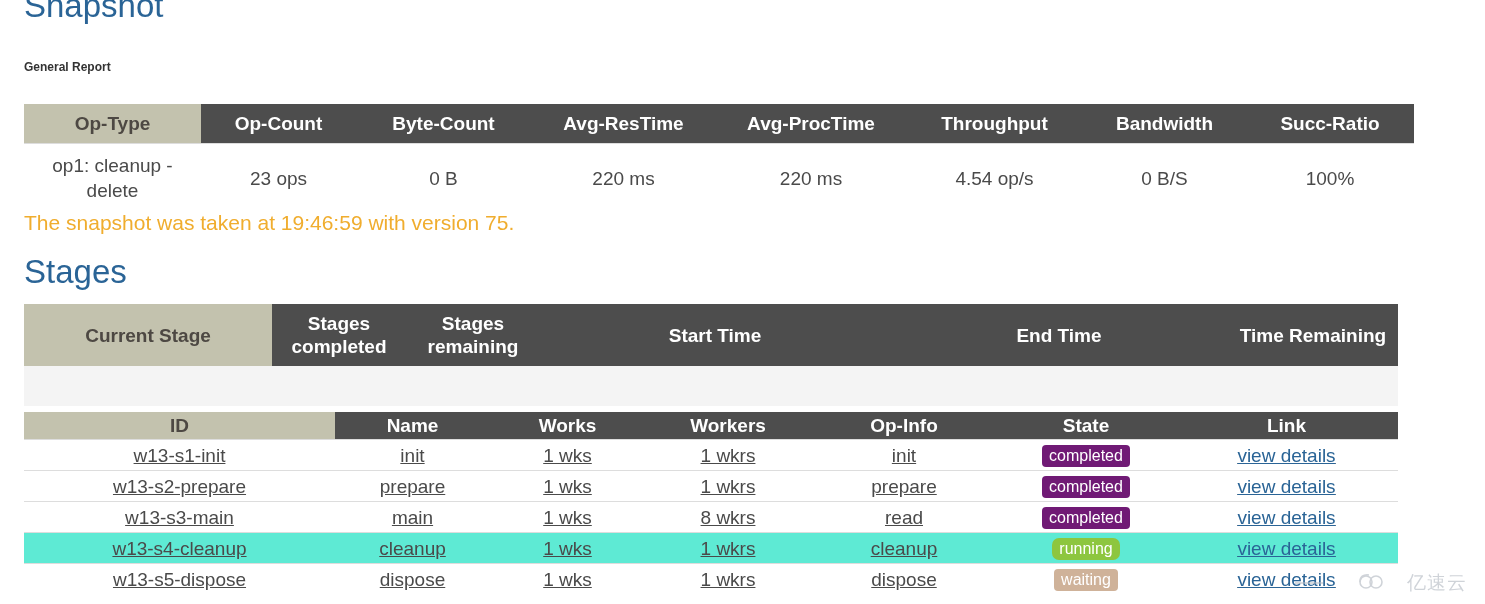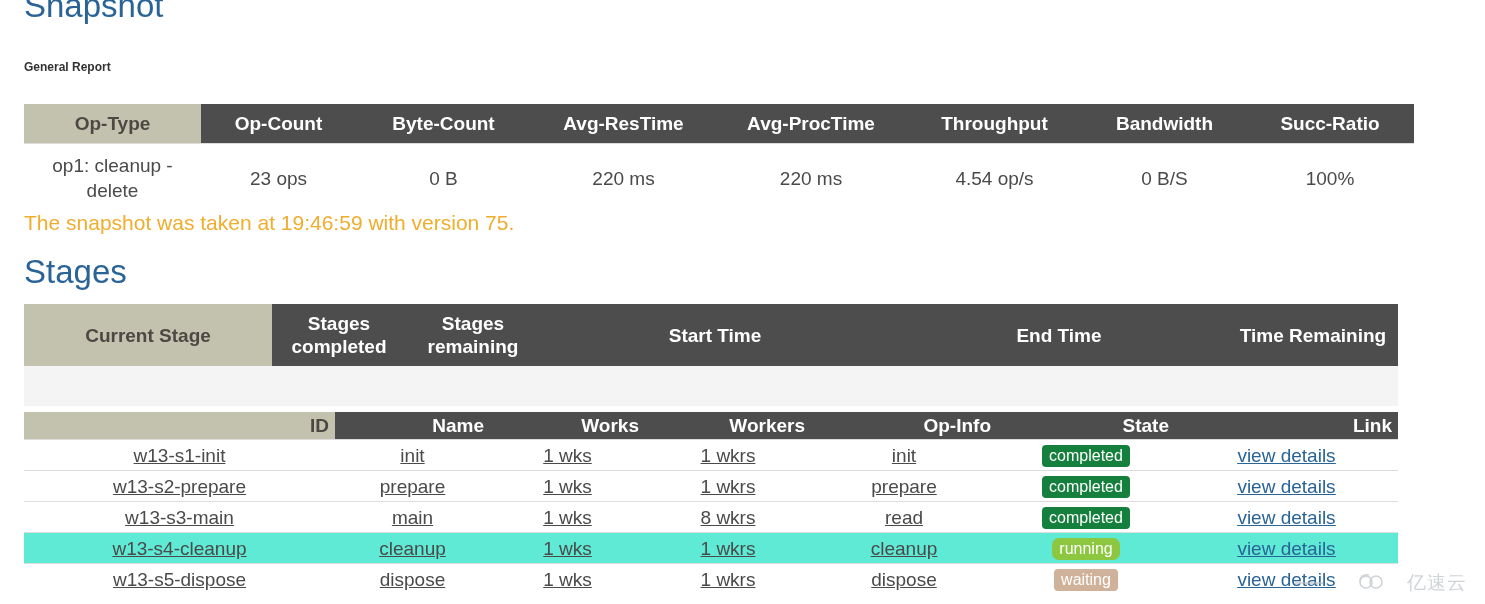--- a/index.html
+++ b/index.html
@@ -103,35 +103,35 @@
   #report-table td { height: 58px; }
   #report-table td.optype { line-height: 25px; }
 
   
   #stages-table { left: 24px; top: 304px; width: 1374px; }
   #stages-table th { height: 56px; }
   #stages-table td { height: 40px; background: #f4f4f4; border-top: 0; }
 
   
   #detail-table { left: 24px; top: 412px; width: 1374px; }
-  #detail-table th { height: 27px; padding-top: 2px; padding-bottom: 2px; text-align: right; }
+  #detail-table th { height: 27px; padding-top: 2px; padding-bottom: 2px; }
   #detail-table td { height: 29px; padding-top: 3px; padding-bottom: 3px; text-decoration: underline; }
 
   
   .badge {
     display: inline-block;
     padding: 1px 7px 2px 7px;
     border-radius: 4px;
     font-size: 16px;
     line-height: 19px;
     color: #ffffff;
     font-weight: 400;
     white-space: nowrap;
   }
-  .badge.completed { background: #15803d; }
+  .badge.completed { background: #701a75; }
   .badge.running   { background: #8dc63f; border-radius: 7px; }
   .badge.waiting   { background: #cfb299; }
 
   .link {
     color: #2a6496;
     text-decoration: underline;
     font-size: 19px;
     cursor: pointer;
   }
 

